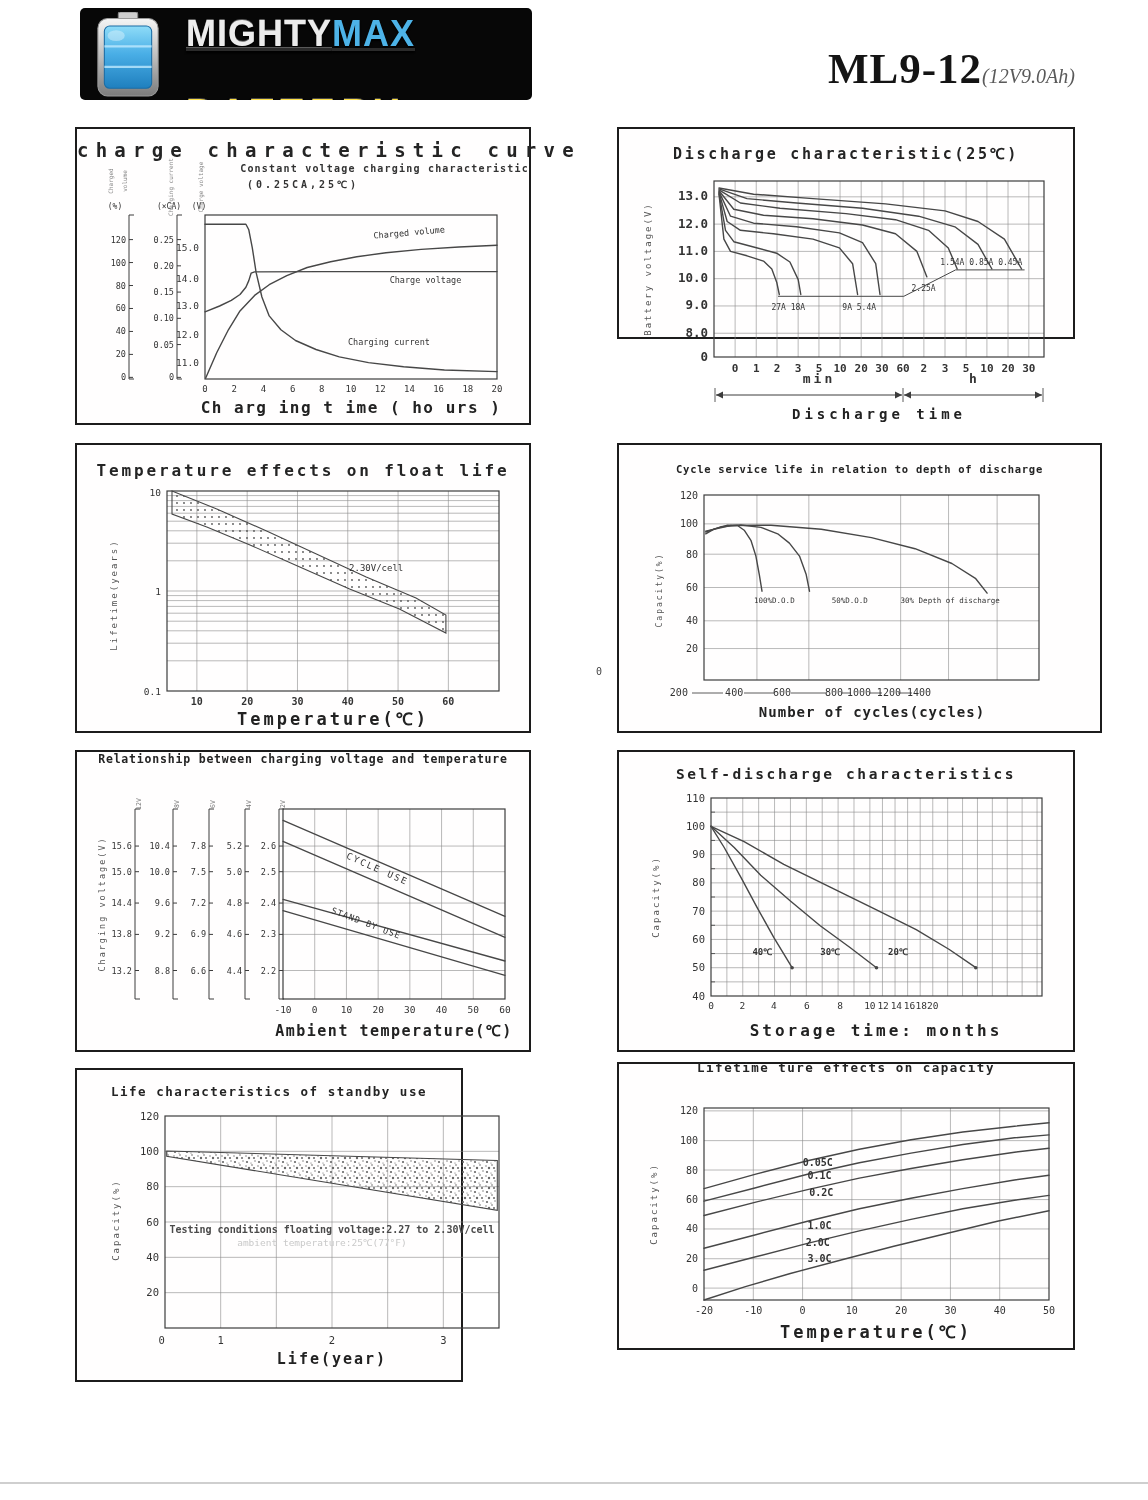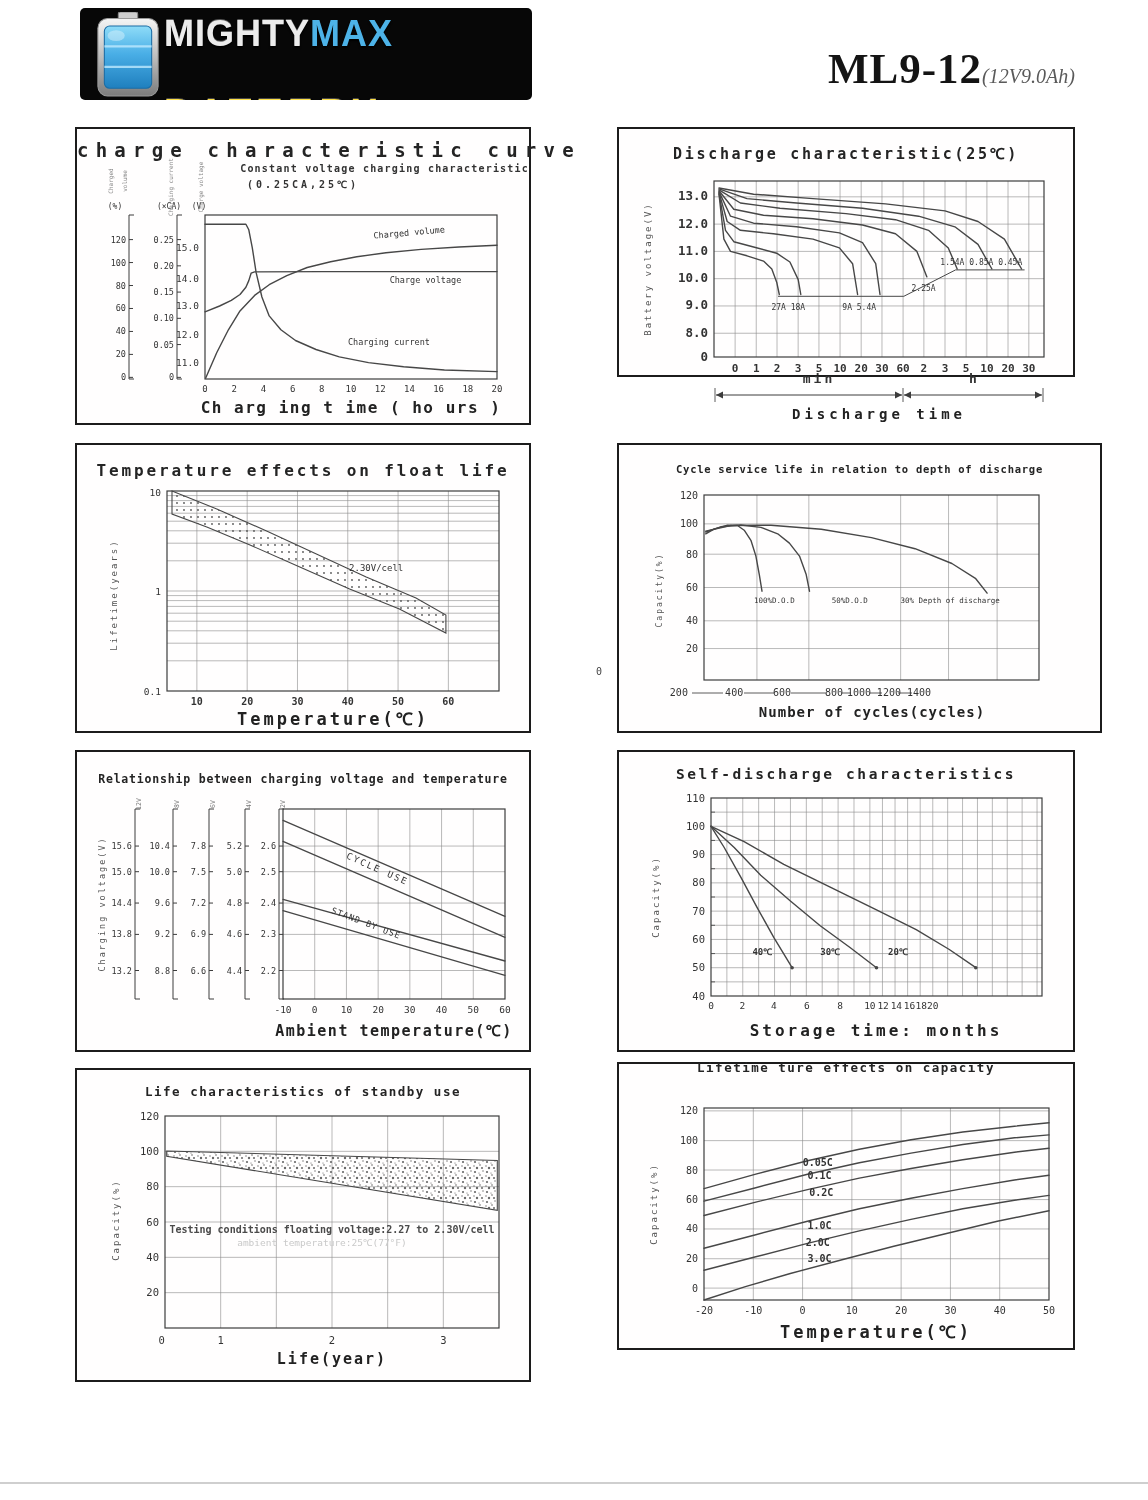--- a/index.html
+++ b/index.html
@@ -8,22 +8,22 @@
   .panel{position:absolute;border:2px solid #1c1c1c;background:#fffefe;box-sizing:border-box;}
   .panel svg{position:absolute;left:0;top:0;}
   .ct{position:absolute;left:0;right:0;text-align:center;font-weight:bold;color:#242424;
       font-family:"DejaVu Sans Mono",monospace;white-space:nowrap;}
   .ls4{letter-spacing:0.38em;} .ls2{letter-spacing:0.18em;} .ls1{letter-spacing:0.07em;}
   .sub{position:absolute;left:0;right:0;text-align:center;font-weight:bold;color:#333;
        font-size:10px;letter-spacing:0.12em;white-space:nowrap;}
   
   .logo{position:absolute;left:80px;top:8px;width:452px;height:92px;background:#070707;
         border-radius:5px;overflow:hidden;}
-  .logo .txt{position:absolute;left:84px;top:6px;line-height:40px;font-family:"Liberation Sans",sans-serif;
-        font-weight:bold;}
+  .logo .txt{position:absolute;left:106px;top:6px;line-height:40px;font-family:"Liberation Sans",sans-serif;
+        font-weight:bold;text-decoration:underline;}
   .l1{font-size:36px;letter-spacing:1px;}
   .l1 .w1{color:#ececec;text-shadow:0 -1px 0 #ffffff55,0 2px 2px #000;}
   .l1 .w2{color:#4db3e8;text-shadow:0 2px 2px #000;}
   .l2{font-size:37px;letter-spacing:7px;color:#fde047;text-shadow:0 -1px 0 #ffffff44,0 2px 3px #000;margin-top:39px;}
   .model{position:absolute;left:828px;top:44px;white-space:nowrap;font-family:"Liberation Serif",serif;}
   .model .m1{font-size:43px;font-weight:bold;color:#141414;letter-spacing:1px;}
   .model .m2{font-size:20px;font-style:italic;color:#5a5a5a;}
   .strayzero{position:absolute;left:596px;top:666px;font-size:10px;color:#444;}
   .botline{position:absolute;left:0;top:1482px;width:1148px;height:2px;background:#cfcfcf;}
 </style>
@@ -142,21 +142,21 @@
         <text x="92" y="80" text-anchor="middle" font-size="8" fill="#333" font-family="DejaVu Sans Mono,monospace">(×CA)</text>
         <text x="122" y="80" text-anchor="middle" font-size="8" fill="#333" font-family="DejaVu Sans Mono,monospace">(V)</text>
         <text x="36" y="52" text-anchor="middle" font-size="6" fill="#888" font-family="DejaVu Sans Mono,monospace" transform="rotate(-90 36 52)">Charged</text>
         <text x="50" y="52" text-anchor="middle" font-size="6" fill="#888" font-family="DejaVu Sans Mono,monospace" transform="rotate(-90 50 52)">volume</text>
         <text x="96" y="58" text-anchor="middle" font-size="6" fill="#888" font-family="DejaVu Sans Mono,monospace" transform="rotate(-90 96 58)">Charging current</text>
         <text x="126" y="58" text-anchor="middle" font-size="6" fill="#888" font-family="DejaVu Sans Mono,monospace" transform="rotate(-90 126 58)">Charge voltage</text>
         <text x="274" y="284" text-anchor="middle" font-size="16" fill="#222" font-family="DejaVu Sans Mono,monospace" font-weight="bold" letter-spacing="1.5">Ch arg ing t ime ( ho urs )</text>
       </svg>
   </div>
 
-  <div class="panel" style="left:617px;top:127px;width:458px;height:250px;">
+  <div class="panel" style="left:617px;top:127px;width:458px;height:212px;">
     <div class="ct ls2" style="top:14px;font-size:15px;">Discharge characteristic(25℃)</div>
     <svg width="454" height="294" viewBox="0 0 454 294">
         <defs>
           <pattern id="dots1" width="7" height="7" patternUnits="userSpaceOnUse">
             <circle cx="2" cy="2" r="0.9" fill="#555"></circle>
           </pattern>
           <pattern id="spk1" width="12" height="10" patternUnits="userSpaceOnUse">
             <circle cx="2" cy="2" r="1.1" fill="#666"></circle>
             <circle cx="7" cy="5" r="0.8" fill="#666"></circle>
             <circle cx="4" cy="8" r="1.2" fill="#666"></circle>
@@ -348,21 +348,21 @@
         <text x="79" y="207.04999999999998" text-anchor="end" font-size="10" fill="#333" font-family="DejaVu Sans Mono,monospace">20</text>
         <text x="155.35" y="158.225" text-anchor="middle" font-size="7.5" fill="#333" font-family="DejaVu Sans Mono,monospace">100%D.O.D</text>
         <text x="230.725" y="158.225" text-anchor="middle" font-size="7.5" fill="#333" font-family="DejaVu Sans Mono,monospace">50%D.O.D</text>
         <text x="331.225" y="158.225" text-anchor="middle" font-size="7.5" fill="#333" font-family="DejaVu Sans Mono,monospace">30% Depth of discharge</text>
         <text x="253" y="272" text-anchor="middle" font-size="14" fill="#222" font-family="DejaVu Sans Mono,monospace" font-weight="bold" letter-spacing="1">Number of cycles(cycles)</text>
         <text x="43" y="145" text-anchor="middle" font-size="8" fill="#555" font-family="DejaVu Sans Mono,monospace" letter-spacing="2" transform="rotate(-90 43 145)">Capacity(%)</text>
       </svg>
   </div>
 
   <div class="panel" style="left:75px;top:750px;width:456px;height:302px;">
-    <div class="ct ls1" style="top:20px;font-size:11.5px;">Relationship between charging voltage and temperature</div>
+    <div class="ct ls1" style="top:0;font-size:11.5px;">Relationship between charging voltage and temperature</div>
     <svg width="452" height="298" viewBox="0 0 452 298">
         <defs>
           <pattern id="dots4" width="7" height="7" patternUnits="userSpaceOnUse">
             <circle cx="2" cy="2" r="0.9" fill="#555"></circle>
           </pattern>
           <pattern id="spk4" width="12" height="10" patternUnits="userSpaceOnUse">
             <circle cx="2" cy="2" r="1.1" fill="#666"></circle>
             <circle cx="7" cy="5" r="0.8" fill="#666"></circle>
             <circle cx="4" cy="8" r="1.2" fill="#666"></circle>
             <circle cx="10" cy="1" r="0.7" fill="#666"></circle>
@@ -558,21 +558,21 @@
         <line x1="92" y1="201.5686" x2="96" y2="201.5686" stroke="#3c3c3c" stroke-width="0.8"></line>
         <line x1="92" y1="229.8628" x2="96" y2="229.8628" stroke="#3c3c3c" stroke-width="0.8"></line>
         <text x="143.305" y="203.41" text-anchor="middle" font-size="9" fill="#333" font-family="DejaVu Sans Mono,monospace" font-weight="bold">40℃</text>
         <text x="211.16" y="203.41" text-anchor="middle" font-size="9" fill="#333" font-family="DejaVu Sans Mono,monospace" font-weight="bold">30℃</text>
         <text x="279.015" y="203.41" text-anchor="middle" font-size="9" fill="#333" font-family="DejaVu Sans Mono,monospace" font-weight="bold">20℃</text>
         <text x="257" y="284" text-anchor="middle" font-size="16" fill="#222" font-family="DejaVu Sans Mono,monospace" font-weight="bold" letter-spacing="3">Storage time: months</text>
         <text x="40" y="145" text-anchor="middle" font-size="9" fill="#555" font-family="DejaVu Sans Mono,monospace" letter-spacing="2" transform="rotate(-90 40 145)">Capacity(%)</text>
       </svg>
   </div>
 
-  <div class="panel" style="left:75px;top:1068px;width:456px;height:314px;">
+  <div class="panel" style="left:75px;top:1068px;width:388px;height:314px;">
     <div class="ct ls1" style="top:14px;font-size:12.5px;letter-spacing:0.12em;">Life characteristics of standby use</div>
     <svg width="452" height="310" viewBox="0 0 452 310">
         <defs>
           <pattern id="dots6" width="7" height="7" patternUnits="userSpaceOnUse">
             <circle cx="2" cy="2" r="0.9" fill="#555"></circle>
           </pattern>
           <pattern id="spk6" width="12" height="10" patternUnits="userSpaceOnUse">
             <circle cx="2" cy="2" r="1.1" fill="#666"></circle>
             <circle cx="7" cy="5" r="0.8" fill="#666"></circle>
             <circle cx="4" cy="8" r="1.2" fill="#666"></circle>

